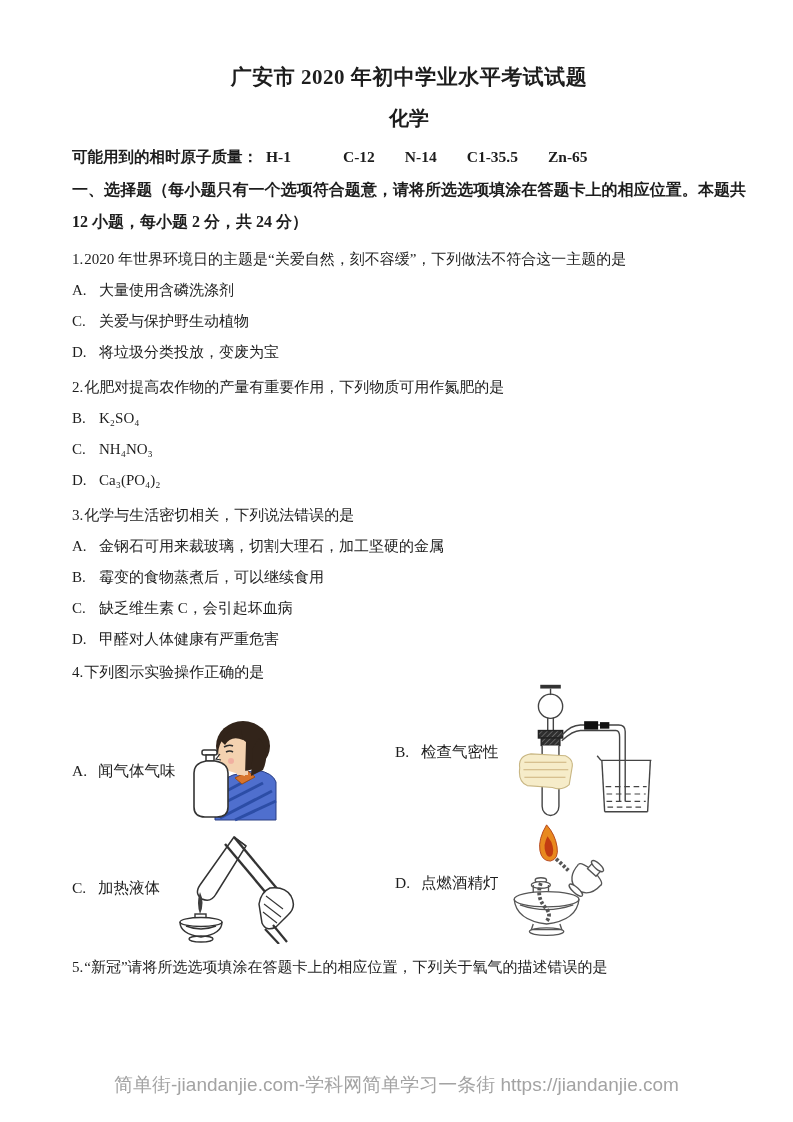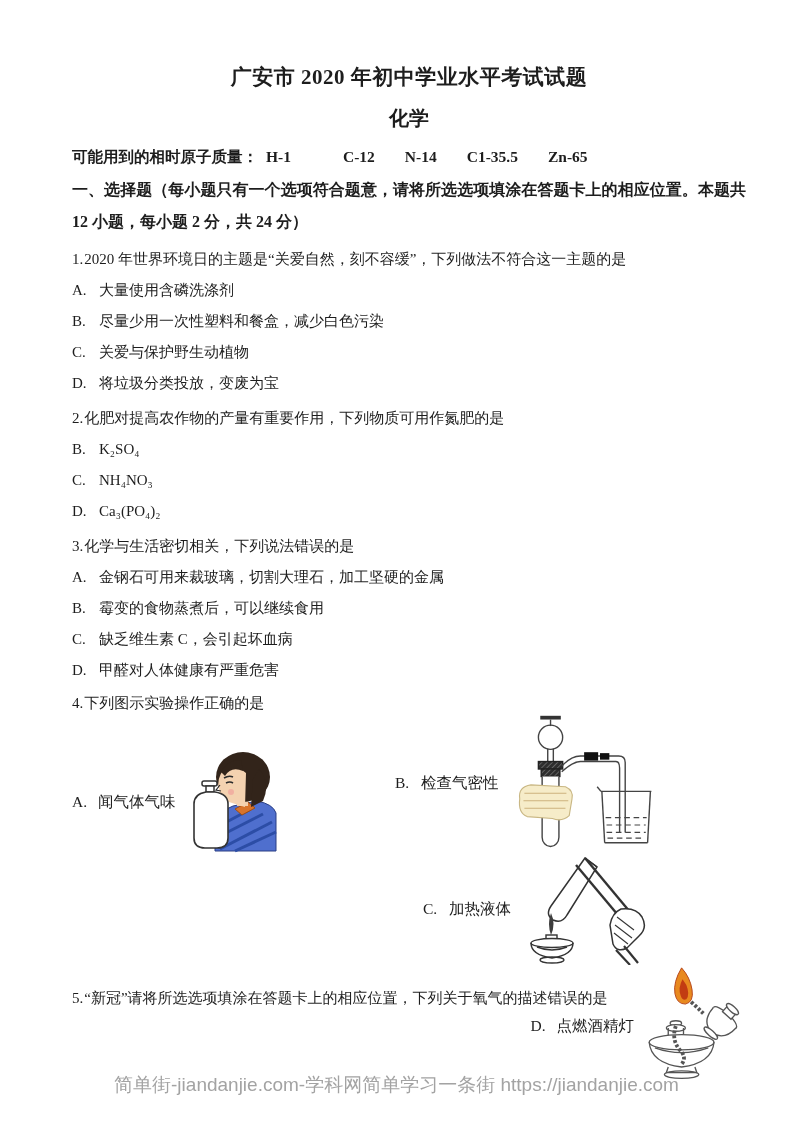--- a/index.html
+++ b/index.html
@@ -23,21 +23,21 @@
   .am-2 { margin-left:30px; }
   .am-3 { margin-left:30px; }
   .am-4 { margin-left:30px; }
   .section { font-weight:bold; font-size:16px; margin:2px 0 0; line-height:32px; text-align:justify; }
   .q { margin-top:4px; }
   .q-line { font-size:15px; line-height:31px; margin:0; }
   .qnum { margin-right:1px; }
   .opt-label { display:inline-block; min-width:16px; margin-right:11px; }
   .fig-row { display:flex; align-items:flex-end; }
   .row-ab { height:140px; margin-top:-6px; }
-  .row-cd { height:122px;flex-direction:column; }
+  .row-cd { height:122px; }
   .fig-cell { display:flex; align-items:center; }
   .cell-left { width:323px; flex:none; }
   .cell-right { flex:1; }
   .fig-label { font-size:15.5px; white-space:nowrap; }
   .fig-label .opt-label { margin-right:10px; }
   .fig-img { margin-left:7px; flex:none; }
   .q5 { margin-top:8px; }
   .footer {
     position:absolute; left:0; right:0; top:1072px;
     text-align:center;
@@ -53,21 +53,20 @@
   <h1 class="title">广安市 2020 年初中学业水平考试试题</h1>
   <h2 class="subject">化学</h2>
 
   <p class="atomic"><span>可能用到的相时原子质量：</span><span class="am am-0">H-1</span><span class="am am-1">C-12</span><span class="am am-2">N-14</span><span class="am am-3">C1-35.5</span><span class="am am-4">Zn-65</span></p>
 
   <p class="section">一、选择题（每小题只有一个选项符合题意，请将所选选项填涂在答题卡上的相应位置。本题共 12 小题，每小题 2 分，共 24 分）</p>
 
   <div class="q" style="margin-top:6px;">
     <p class="q-line"><span class="qnum">1.</span><span>2020 年世界环境日的主题是“关爱自然，刻不容缓”，下列做法不符合这一主题的是</span></p>
     <p class="q-line"><span class="opt-label">A.</span><span>大量使用含磷洗涤剂</span></p>
-    <p class="q-line"><span class="opt-label">B.</span><span>尽量少用一次性塑料和餐盒，减少白色污染</span></p>
     <p class="q-line"><span class="opt-label">C.</span><span>关爱与保护野生动植物</span></p>
     <p class="q-line"><span class="opt-label">D.</span><span>将垃圾分类投放，变废为宝</span></p>
   </div>
 
   <div class="q">
     <p class="q-line"><span class="qnum">2.</span><span>化肥对提高农作物的产量有重要作用，下列物质可用作氮肥的是</span></p>
     <p class="q-line"><span class="opt-label">B.</span><span>K₂SO₄</span></p>
     <p class="q-line"><span class="opt-label">C.</span><span>NH₄NO₃</span></p>
     <p class="q-line"><span class="opt-label">D.</span><span>Ca₃(PO₄)₂</span></p>
   </div>

